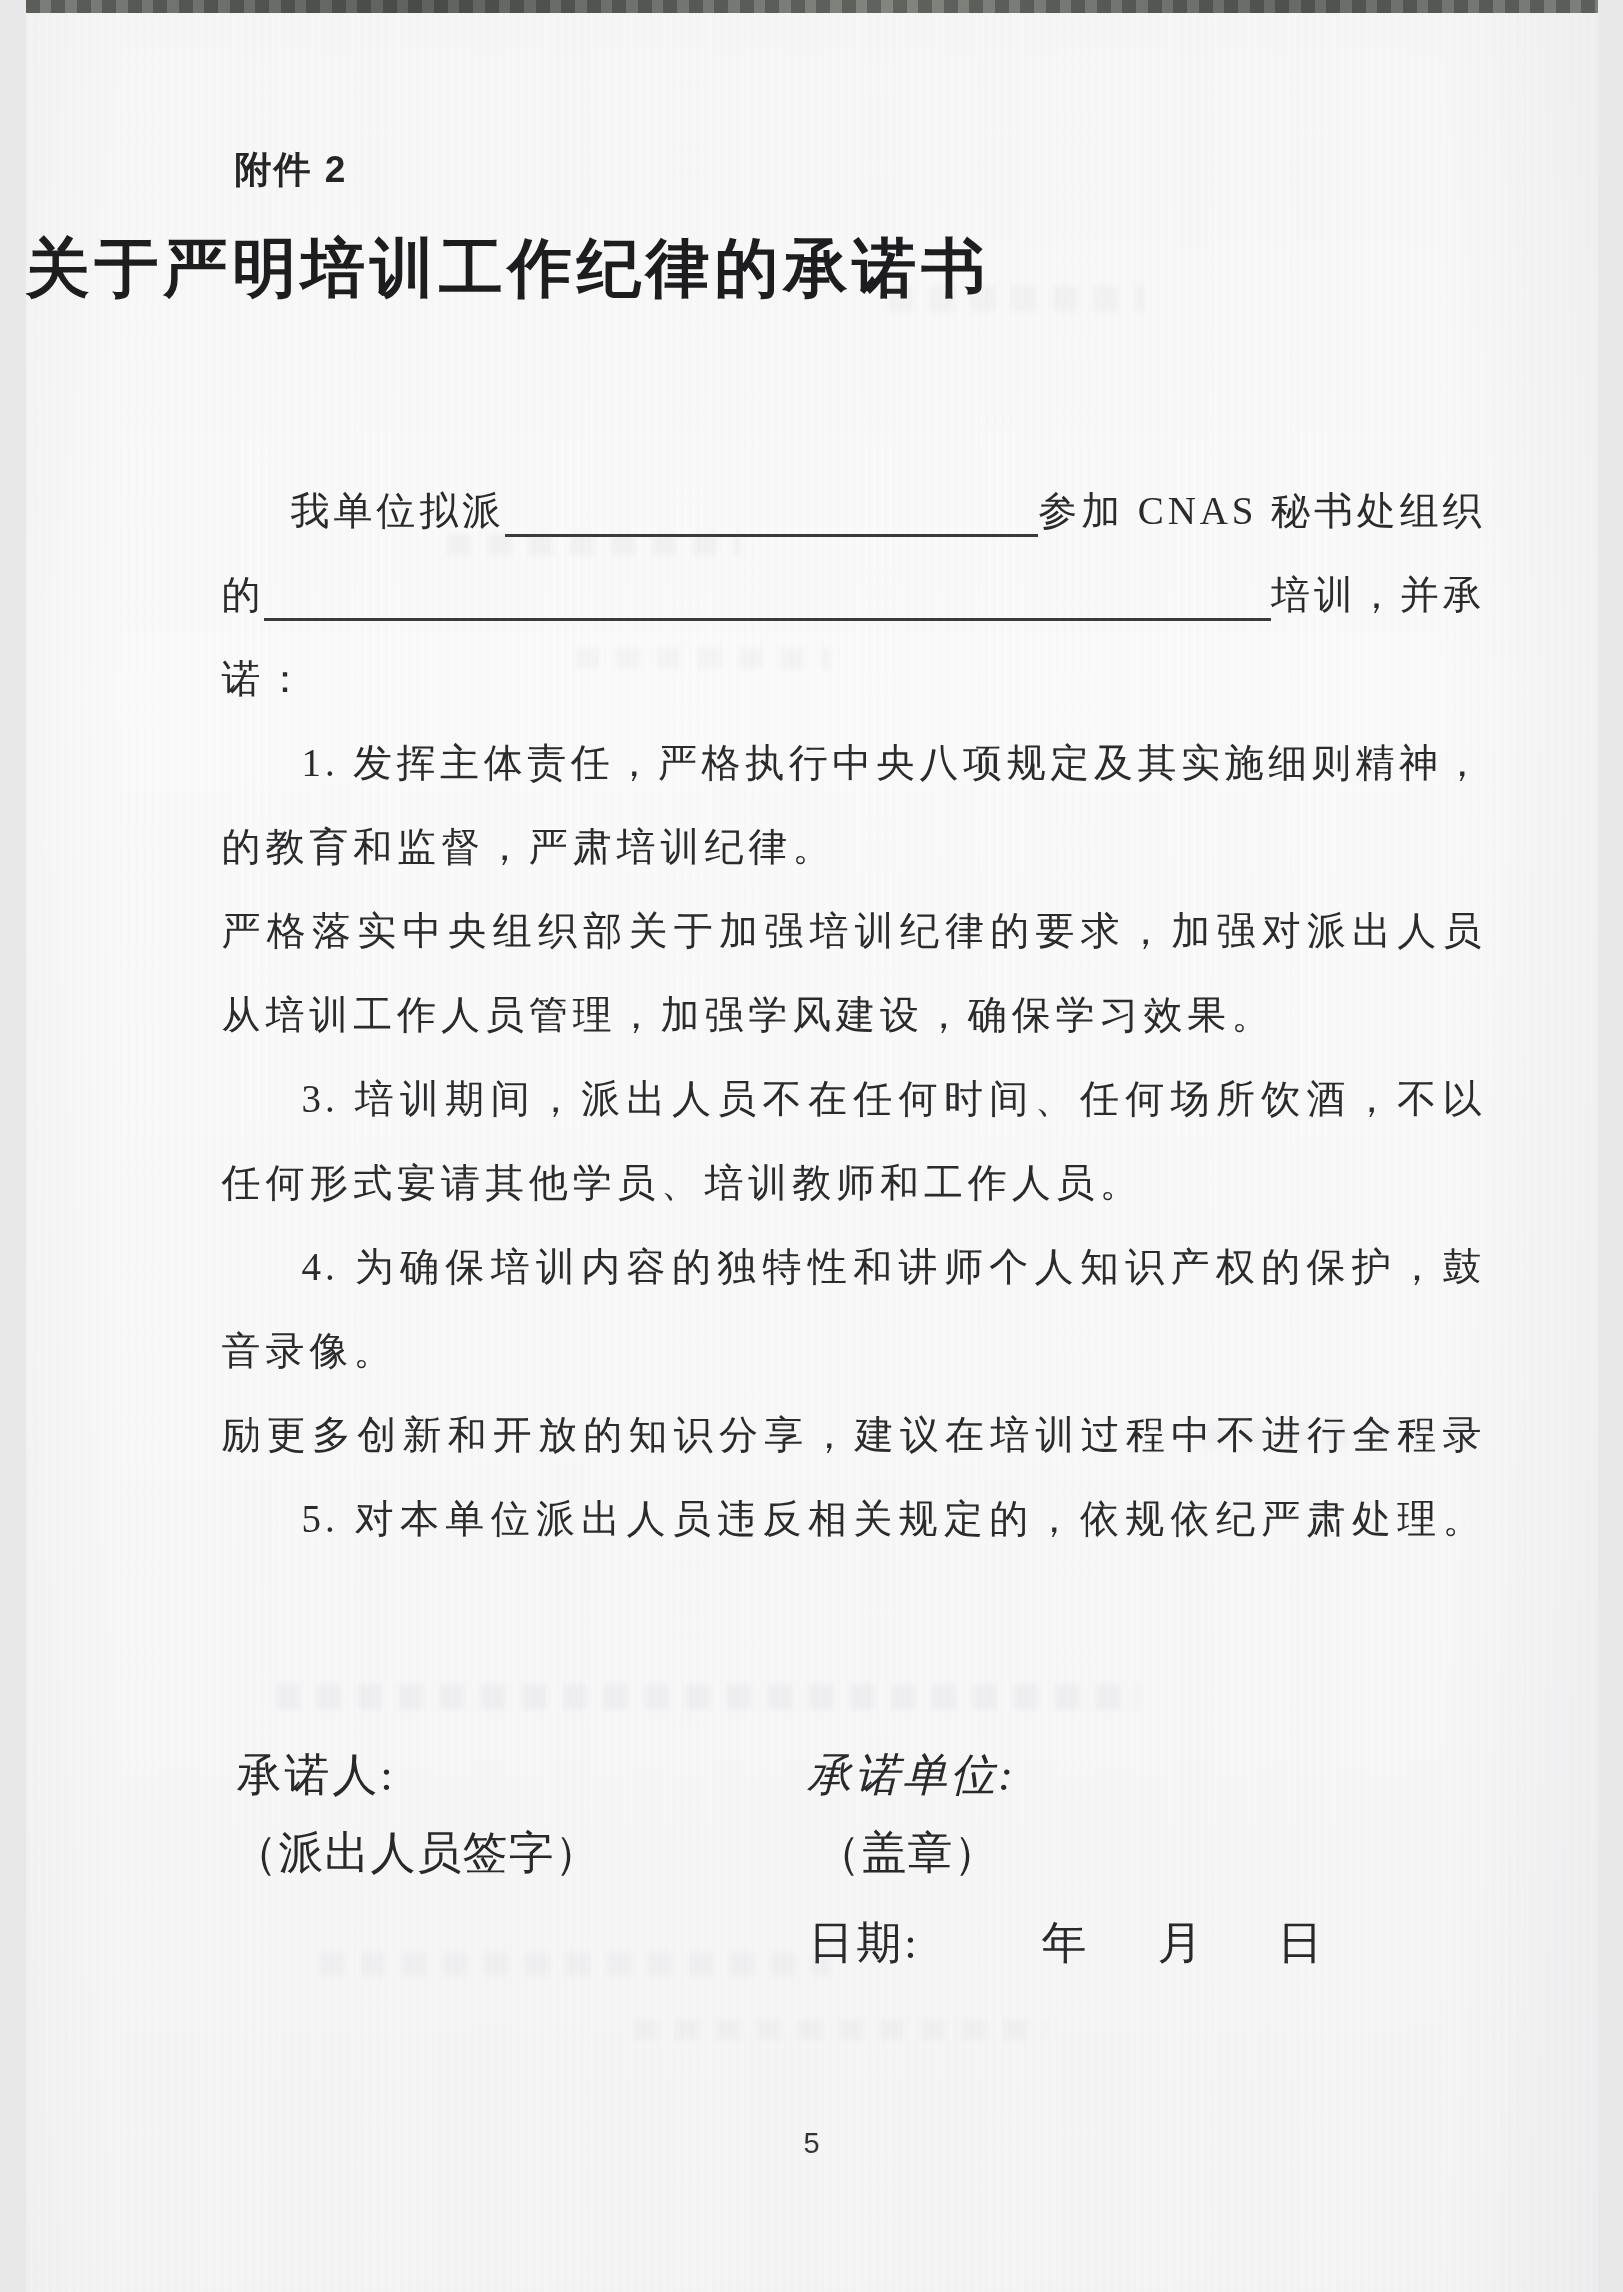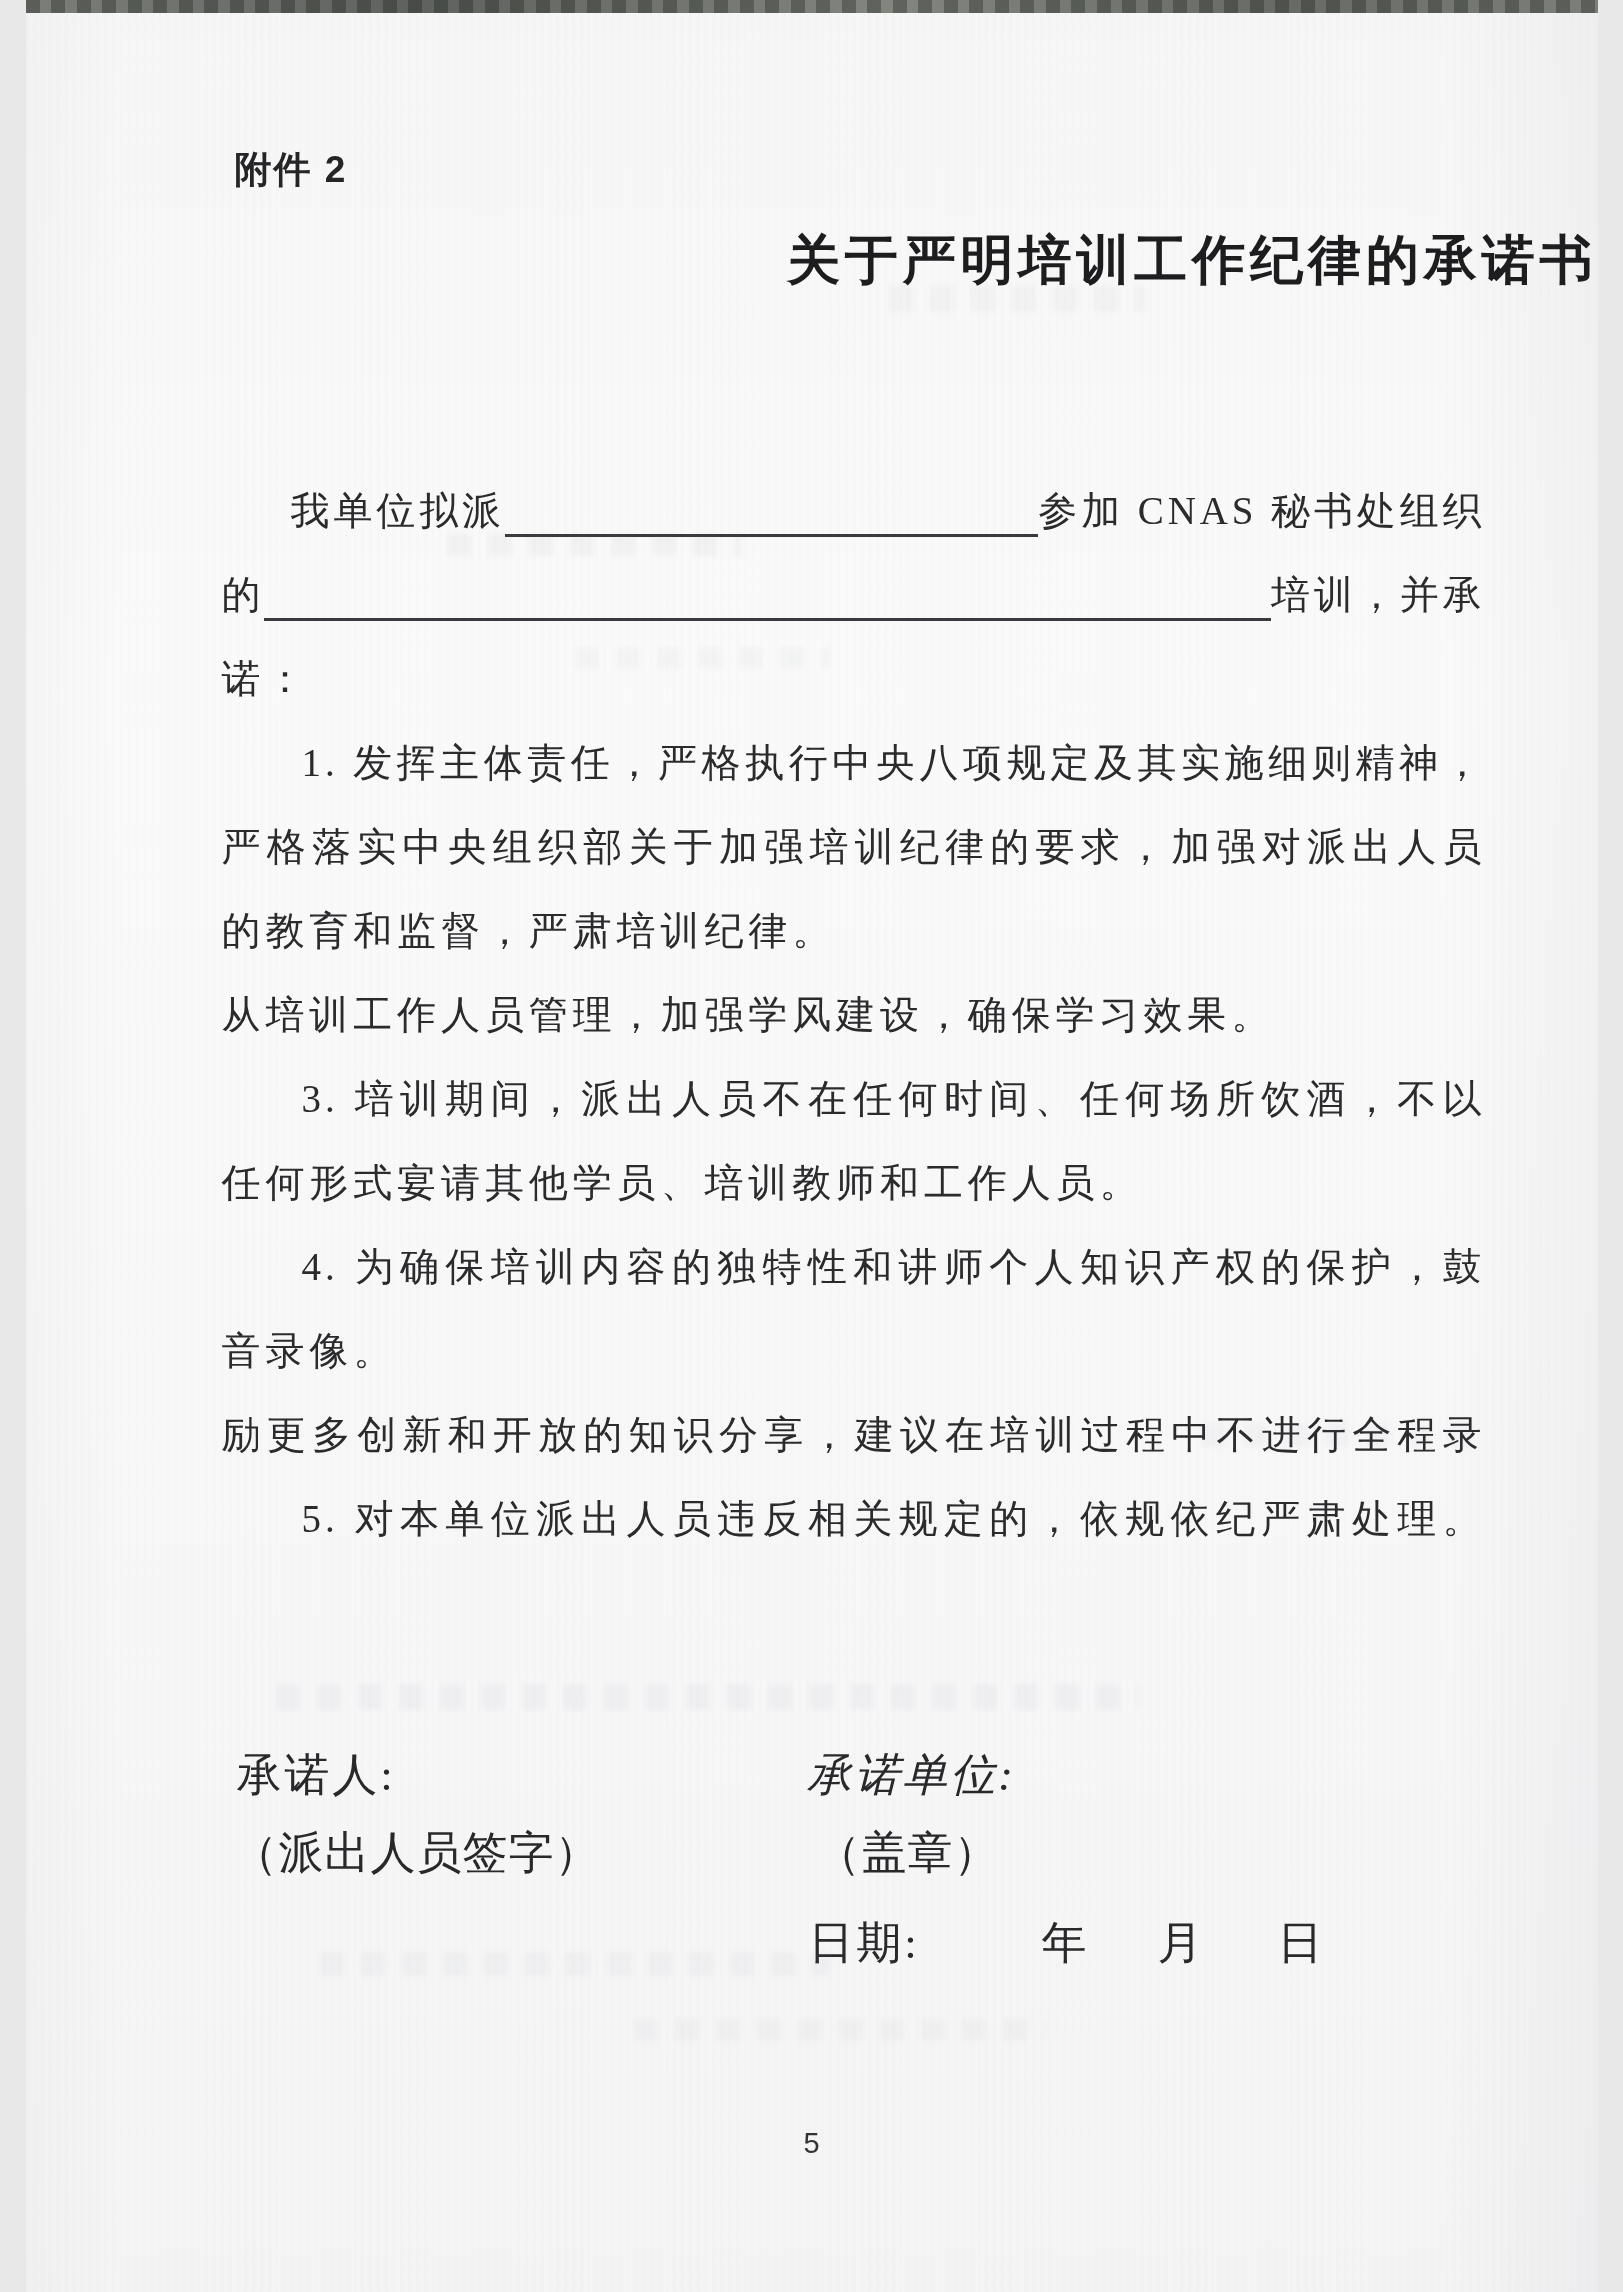--- a/index.html
+++ b/index.html
@@ -21,22 +21,22 @@
       repeating-linear-gradient(90deg, rgba(30,35,30,.35) 0 13.7px, rgba(0,0,0,0) 13.7px 25.5px),
       linear-gradient(90deg,#7b7e79,#5e615d 25%,#83867f 55%,#676a65 80%,#7d807a);
   }
   .attachment{
     position:absolute;left:209px;top:145px;
     font-family:"Liberation Sans","DejaVu Sans",sans-serif;
     font-size:37px;font-weight:600;letter-spacing:2px;color:#252528;
   }
   .title{
     position:absolute;left:0;top:225px;width:100%;margin:0;
-    text-align:right;
-    font-size:53px;font-weight:bold;letter-spacing:4.9px;color:#1d1d20;
+    text-align:left;
+    font-size:64px;font-weight:bold;letter-spacing:4.9px;color:#1d1d20;
   }
   .body-block{
     position:absolute;left:196px;top:469px;width:1264px;
   }
   .line{
     height:84px;line-height:84px;
     font-size:39px;letter-spacing:4.9px;
     white-space:nowrap;
   }
   .indent{padding-left:80px;}
@@ -80,22 +80,22 @@
 
     <div class="line fill">
       <span>的</span>
       <span class="blank"></span>
       <span>培训，并承</span>
     </div>
 
     <div class="line">诺：</div>
 
     <div class="line just indent">1. 发挥主体责任，严格执行中央八项规定及其实施细则精神，</div>
+    <div class="line">的教育和监督，严肃培训纪律。</div>
     <div class="line just">严格落实中央组织部关于加强培训纪律的要求，加强对派出人员</div>
-    <div class="line">的教育和监督，严肃培训纪律。</div>
 
     <div class="line">从培训工作人员管理，加强学风建设，确保学习效果。</div>
 
     <div class="line just indent">3. 培训期间，派出人员不在任何时间、任何场所饮酒，不以</div>
     <div class="line">任何形式宴请其他学员、培训教师和工作人员。</div>
 
     <div class="line just indent">4. 为确保培训内容的独特性和讲师个人知识产权的保护，鼓</div>
     <div class="line">音录像。</div>
     <div class="line just">励更多创新和开放的知识分享，建议在培训过程中不进行全程录</div>
 

